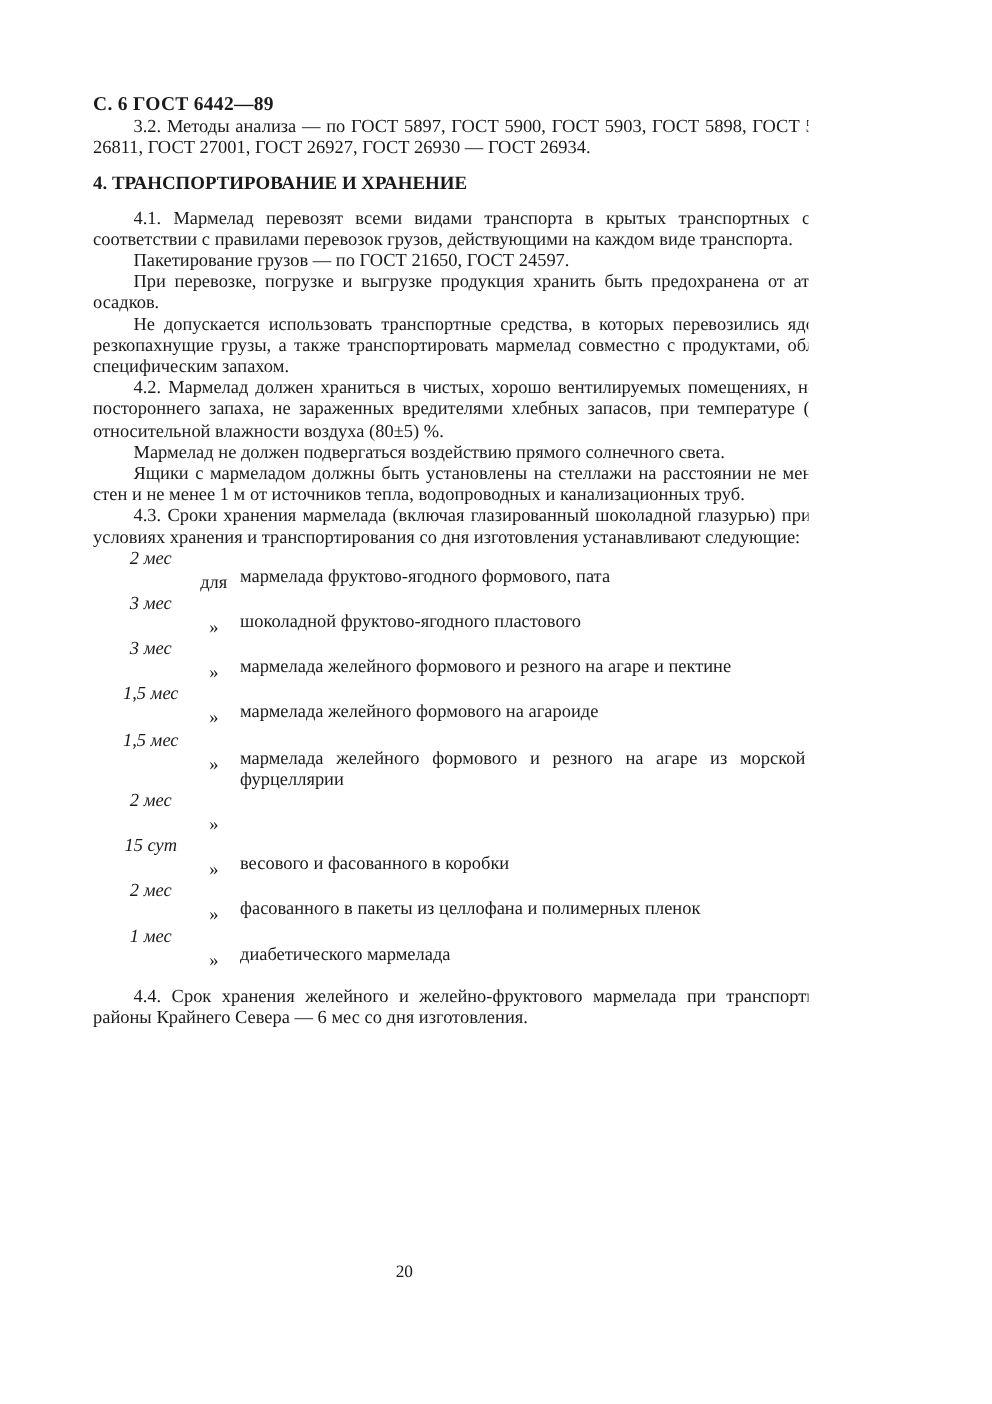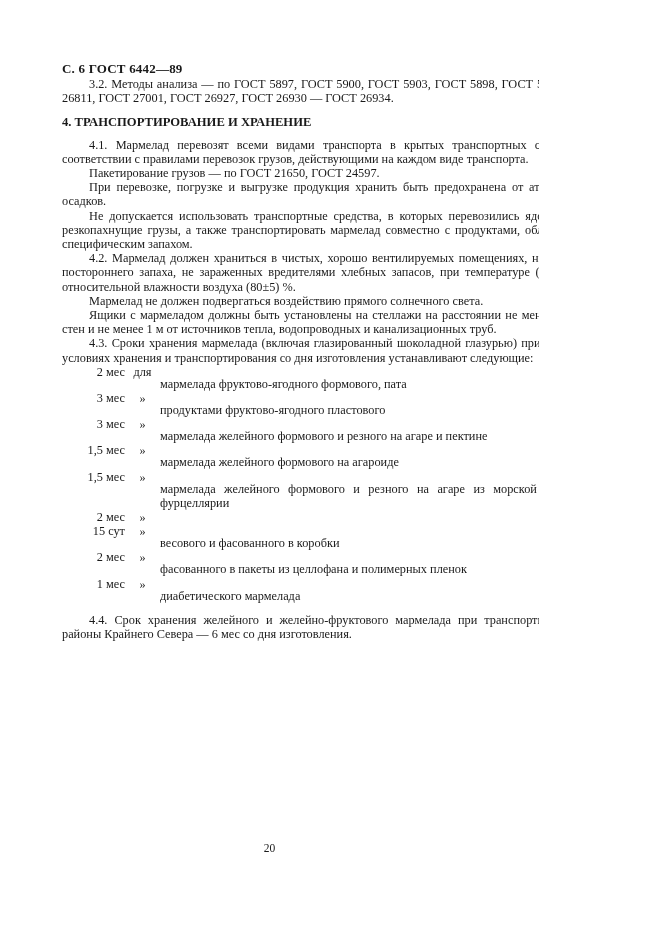--- a/index.html
+++ b/index.html
@@ -52,24 +52,26 @@
     margin: 0;
   }
   .term-row {
     display: grid;
     grid-template-columns: 49px 35px 1fr;
     padding-left: 14px;
     font-size: 12.3px;
     line-height: 14.2px;
   }
   .term-dur {
-    text-align: right;
+    text-align: center;
+    font-style: italic;
   }
   .term-conn {
     text-align: center;
+    margin-top: 16px;
   }
   .term-desc {
     text-align: justify;
     white-space: pre-line;
     margin-top: 12px;
   }
   .p44 {
     margin-top: 10px;
   }
   .page-number {
@@ -107,21 +109,21 @@
 
     <div class="terms-list">
       <div class="term-row">
         <span class="term-dur">2 мес</span>
         <span class="term-conn">для</span>
         <span class="term-desc">мармелада фруктово-ягодного формового, пата</span>
       </div>
       <div class="term-row">
         <span class="term-dur">3 мес</span>
         <span class="term-conn">»</span>
-        <span class="term-desc">продуктами фруктово-ягодного пластового</span>
+        <span class="term-desc">шоколадной фруктово-ягодного пластового</span>
       </div>
       <div class="term-row">
         <span class="term-dur">3 мес</span>
         <span class="term-conn">»</span>
         <span class="term-desc">мармелада желейного формового и резного на агаре и пектине</span>
       </div>
       <div class="term-row">
         <span class="term-dur">1,5 мес</span>
         <span class="term-conn">»</span>
         <span class="term-desc">мармелада желейного формового на агароиде</span>

